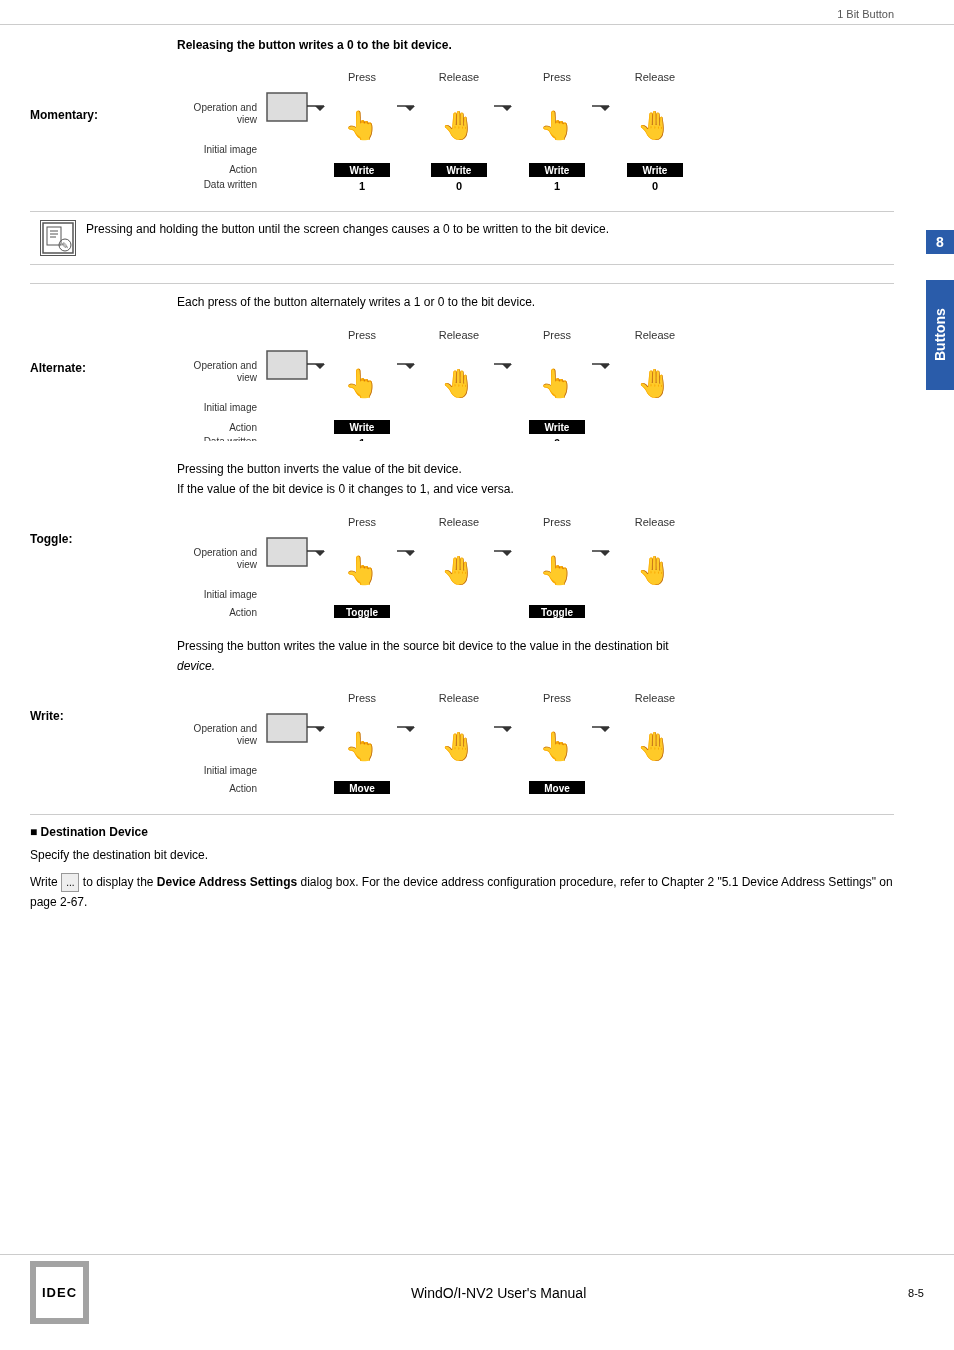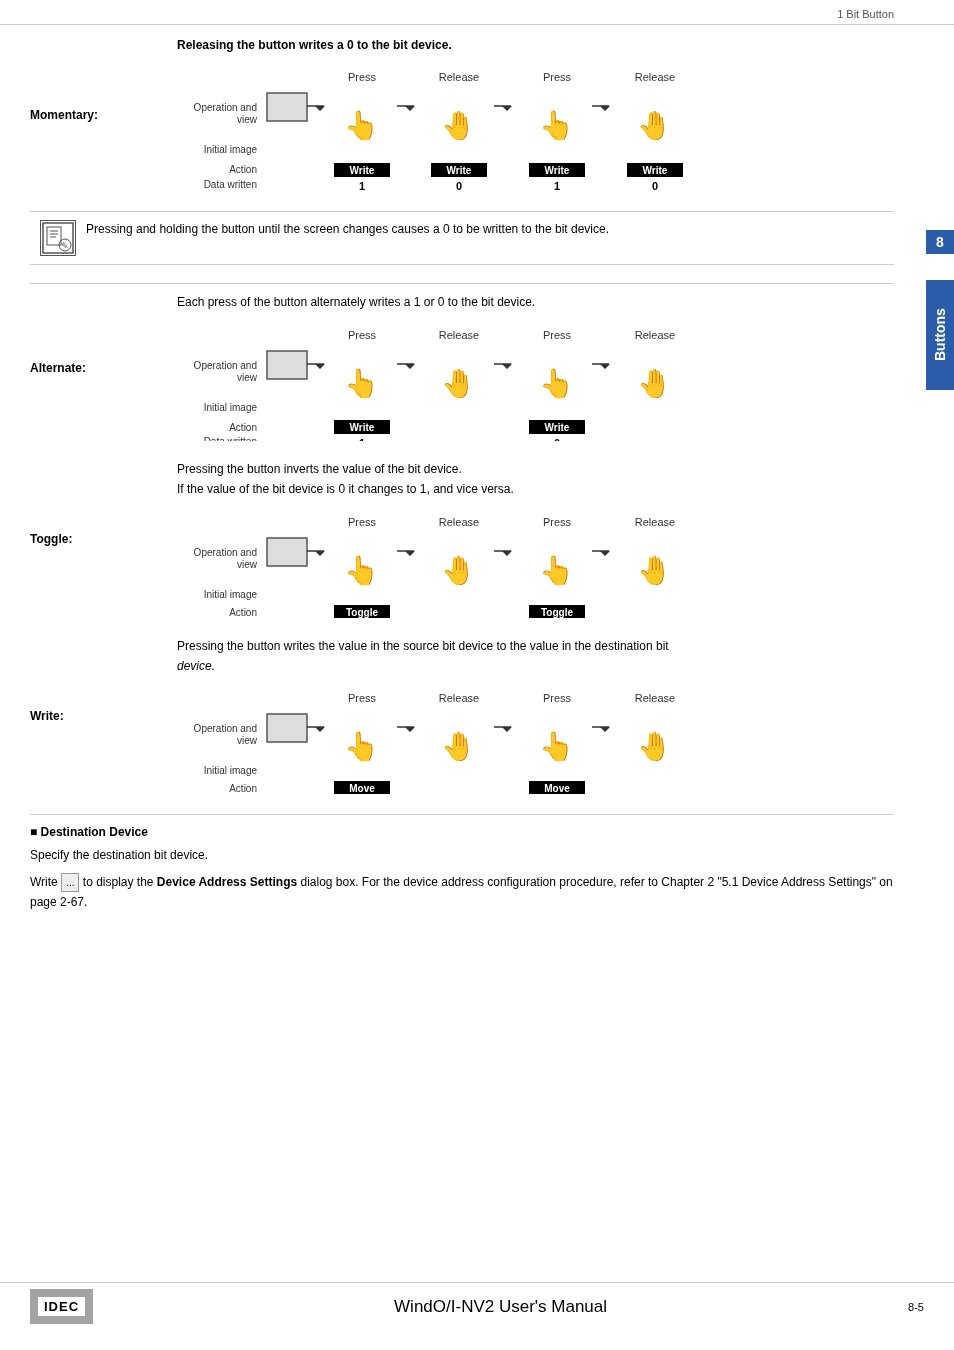--- a/index.html
+++ b/index.html
@@ -135,22 +135,22 @@
       justify-content: space-between;
       align-items: center;
       padding: 6px 30px;
       border-top: 1px solid #ccc;
       font-size: 11px;
     }
 
     .idec-logo {
       font-weight: bold;
       font-size: 13px;
-      border: 8px solid #a3a3a3;
-      padding: 2px 6px;
+      border: 6px solid #a3a3a3;
+      padding: 18px 6px;
       letter-spacing: 1px;
     }
 
     
     .divider {
       border: none;
       border-top: 1px solid #ccc;
       margin: 8px 0;
     }
 
@@ -420,15 +420,15 @@
       <span> to display the </span>
       <strong>Device Address Settings</strong>
       <span> dialog box. For the device address configuration procedure, refer to Chapter 2 "5.1 Device Address Settings" on page 2-67.</span>
     </div>
   </div>
 
 </div>
 
 <div class="page-footer">
   <div class="idec-logo">IDEC</div>
-  <div style="font-size:17px;">WindO/I-NV2 User's Manual</div>
+  <div style="font-size:14px;">WindO/I-NV2 User's Manual</div>
   <div style="font-size:11px;text-align:center;">8-5</div>
 </div>
 
 </body></html>

